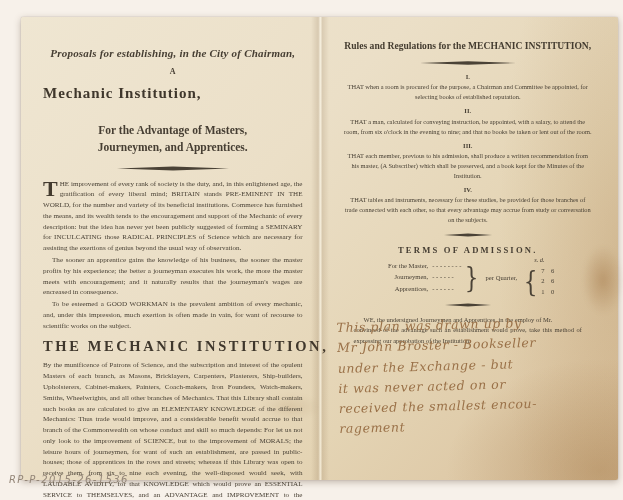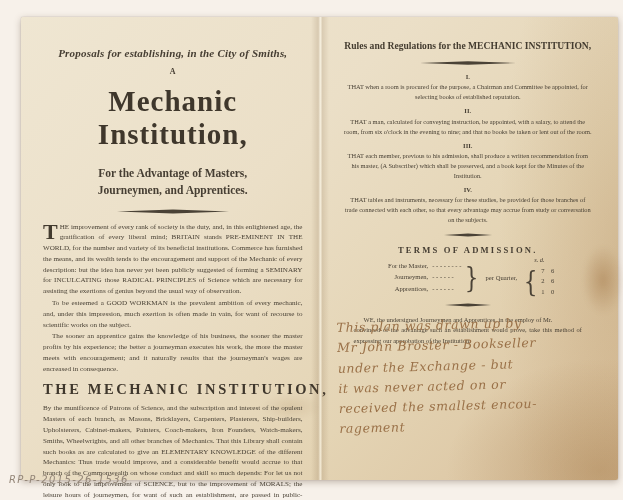--- a/index.html
+++ b/index.html
@@ -28,22 +28,22 @@
   .stain-b { position:absolute; left:240px; bottom:60px; width:60px; height:26px; border-radius:50%;
     background:radial-gradient(ellipse at center, rgba(140,100,55,0.14), rgba(140,100,55,0) 70%); filter:blur(2px); }
 
   .page { position:absolute; top:0; height:100%; width:50%; color:#463e33; }
   .page-left  { left:0;  padding:30px 17px 0 22px; }
   .page-right { left:50%; padding:22px 22px 0 20px; }
 
   
   .kicker { font-style:italic; font-weight:bold; font-size:11px; text-align:center; letter-spacing:0.2px; }
   .article-a { text-align:center; font-size:8px; margin-top:8px; font-weight:bold; }
-  .main-title { text-align:center; font-size:29px; font-weight:bold; letter-spacing:1px; margin-top:9px; color:#3f372c; }
-  .subtitle { text-align:center; font-size:11.5px; font-weight:bold; margin-top:14px; line-height:1.5; padding:0 34px; }
+  .main-title { font-size:15px; font-weight:bold; letter-spacing:1px; margin-top:9px; color:#3f372c; }
+  .subtitle { text-align:center; font-size:11.5px; font-weight:bold; margin-top:20px; line-height:1.5; padding:0 34px; }
 
   .rule { display:block; margin:9px auto 8px; }
   .rule svg { display:block; }
 
   .bodytext { font-size:7.1px; line-height:1.52; text-align:justify; color:#4a4236; }
   .bodytext + .bodytext { margin-top:1px; }
   .indent { text-indent:9px; }
   .dropcap { float:left; font-size:22px; line-height:17px; padding:1px 2px 0 0; font-weight:bold; color:#433b2f; }
 
   .heading2 { text-align:center; font-size:14.5px; font-weight:bold; letter-spacing:2.6px; margin:7px 0 5px; white-space:nowrap; color:#3f372c; }
@@ -82,36 +82,36 @@
   }
 </style>
 </head>
 <body>
 
 <div class="paper">
   <div class="stain-a"></div>
   <div class="stain-b"></div>
 
   <div class="page page-left">
-    <div class="kicker">Proposals for establishing, in the City of Smiths,</div>
+    <div class="kicker">Proposals for establishing, in the City of Chairman,</div>
     <div class="article-a">A</div>
     <div class="main-title">Mechanic Institution,</div>
     <div class="subtitle">For the Advantage of Masters, Journeymen, and Apprentices.</div>
 
     <span class="rule" style="width:112px">
       <svg width="112" height="5" viewBox="0 0 112 5">
           <polygon points="0,2.5 56,0.4 112,2.5 56,4.6" fill="#4a4236"></polygon>
         </svg>
     </span>
 
     <div class="bodytext">
       <span class="dropcap">T</span><span>HE improvement of every rank of society is the duty, and, in this enlightened age, the gratification of every liberal mind; BRITAIN stands PRE-EMINENT IN THE WORLD, for the number and variety of its beneficial institutions. Commerce has furnished the means, and its wealth tends to the encouragement and support of the Mechanic of every description: but the idea has never yet been publicly suggested of forming a SEMINARY for INCULCATING those RADICAL PRINCIPLES of Science which are necessary for assisting the exertions of genius beyond the usual way of observation.</span>
     </div>
+    <div class="bodytext indent">The sooner an apprentice gains the knowledge of his business, the sooner the master profits by his experience; the better a journeyman executes his work, the more the master meets with encouragement; and it naturally results that the journeyman's wages are encreased in consequence.</div>
     <div class="bodytext indent">To be esteemed a GOOD WORKMAN is the prevalent ambition of every mechanic, and, under this impression, much exertion is often made in vain, for want of recourse to scientific works on the subject.</div>
-    <div class="bodytext indent">The sooner an apprentice gains the knowledge of his business, the sooner the master profits by his experience; the better a journeyman executes his work, the more the master meets with encouragement; and it naturally results that the journeyman's wages are encreased in consequence.</div>
 
     <div class="heading2">THE MECHANIC INSTITUTION,</div>
 
     <div class="bodytext">By the munificence of Patrons of Science, and the subscription and interest of the opulent Masters of each branch, as Masons, Bricklayers, Carpenters, Plasterers, Ship-builders, Upholsterers, Cabinet-makers, Painters, Coach-makers, Iron Founders, Watch-makers, Smiths, Wheelwrights, and all other branches of Mechanics. That this Library shall contain such books as are calculated to give an ELEMENTARY KNOWLEDGE of the different Mechanics: Thus trade would improve, and a considerable benefit would accrue to that branch of the Commonwealth on whose conduct and skill so much depends: For let us not only look to the improvement of SCIENCE, but to the improvement of MORALS; the leisure hours of journeymen, for want of such an establishment, are passed in public-houses; those of apprentices in the rows and streets; whereas if this Library was open to receive them, from six to nine each evening, the well-disposed would seek, with LAUDABLE AVIDITY, for that KNOWLEDGE which would prove an ESSENTIAL SERVICE to THEMSELVES, and an ADVANTAGE and IMPROVEMENT to the COUNTRY in general.</div>
 
   </div>
 
   <div class="page page-right">
     <div class="rules-heading">
       <div>Rules and Regulations for the MECHANIC INSTITUTION,</div>

